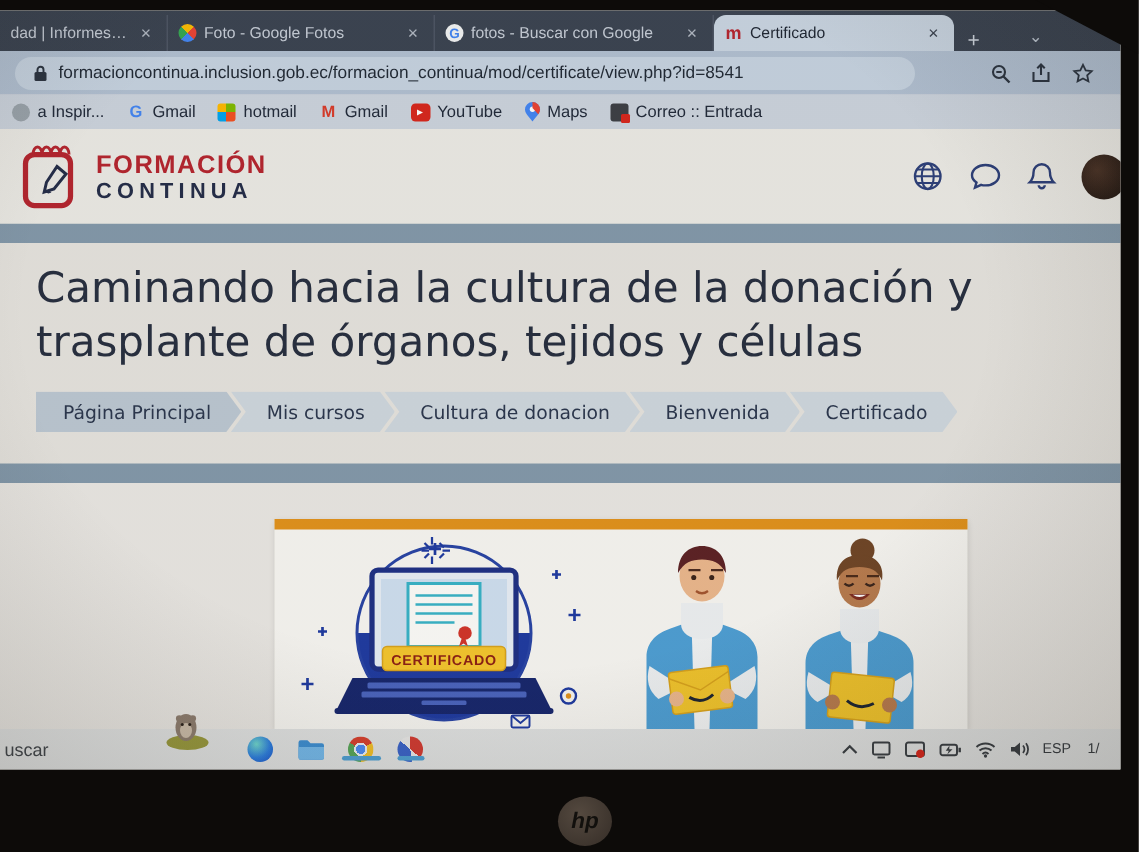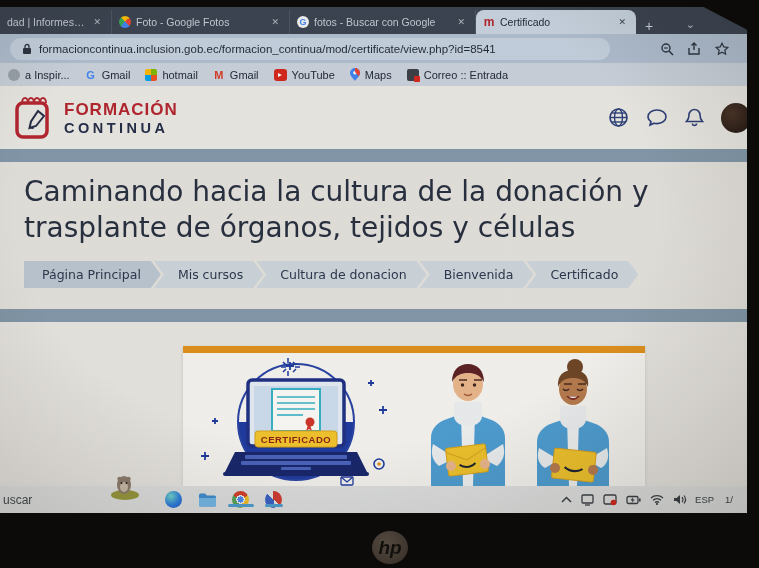--- a/index.html
+++ b/index.html
@@ -71,21 +71,21 @@
   .swirl{background:conic-gradient(#d23b33 0 130deg,#e8e8e8 0 170deg,#3a63c9 0 310deg,#e8e8e8 0);}
   .underline{position:absolute;bottom:1px;left:50%;transform:translateX(-50%);
              width:26px;height:3px;background:#4e9fd4;border-radius:2px;}
   .tray{position:absolute;right:14px;display:flex;align-items:center;gap:9px;color:#3a3f45;}
   .tray svg{display:block;}
   .tray .lang{font-size:9.5px;}
   .tray .date{font-size:9.5px;margin-left:2px;}
   
   .hp{position:absolute;left:372px;top:531px;width:36px;height:33px;border-radius:50%;
       background:radial-gradient(circle at 40% 35%,#54493f,#352d27);display:flex;align-items:center;
-      justify-content:center;color:#12100d;font-weight:bold;font-style:italic;font-size:19px;
+      justify-content:center;color:#12100d;font-weight:bold;font-style:italic;font-size:15px;
       font-family:"Liberation Sans",sans-serif;}
   svg{overflow:visible;}
 </style>
 </head>
 <body>
 
 <div class="screen">
 
   <div class="tabstrip">
     <div class="tab t1">

